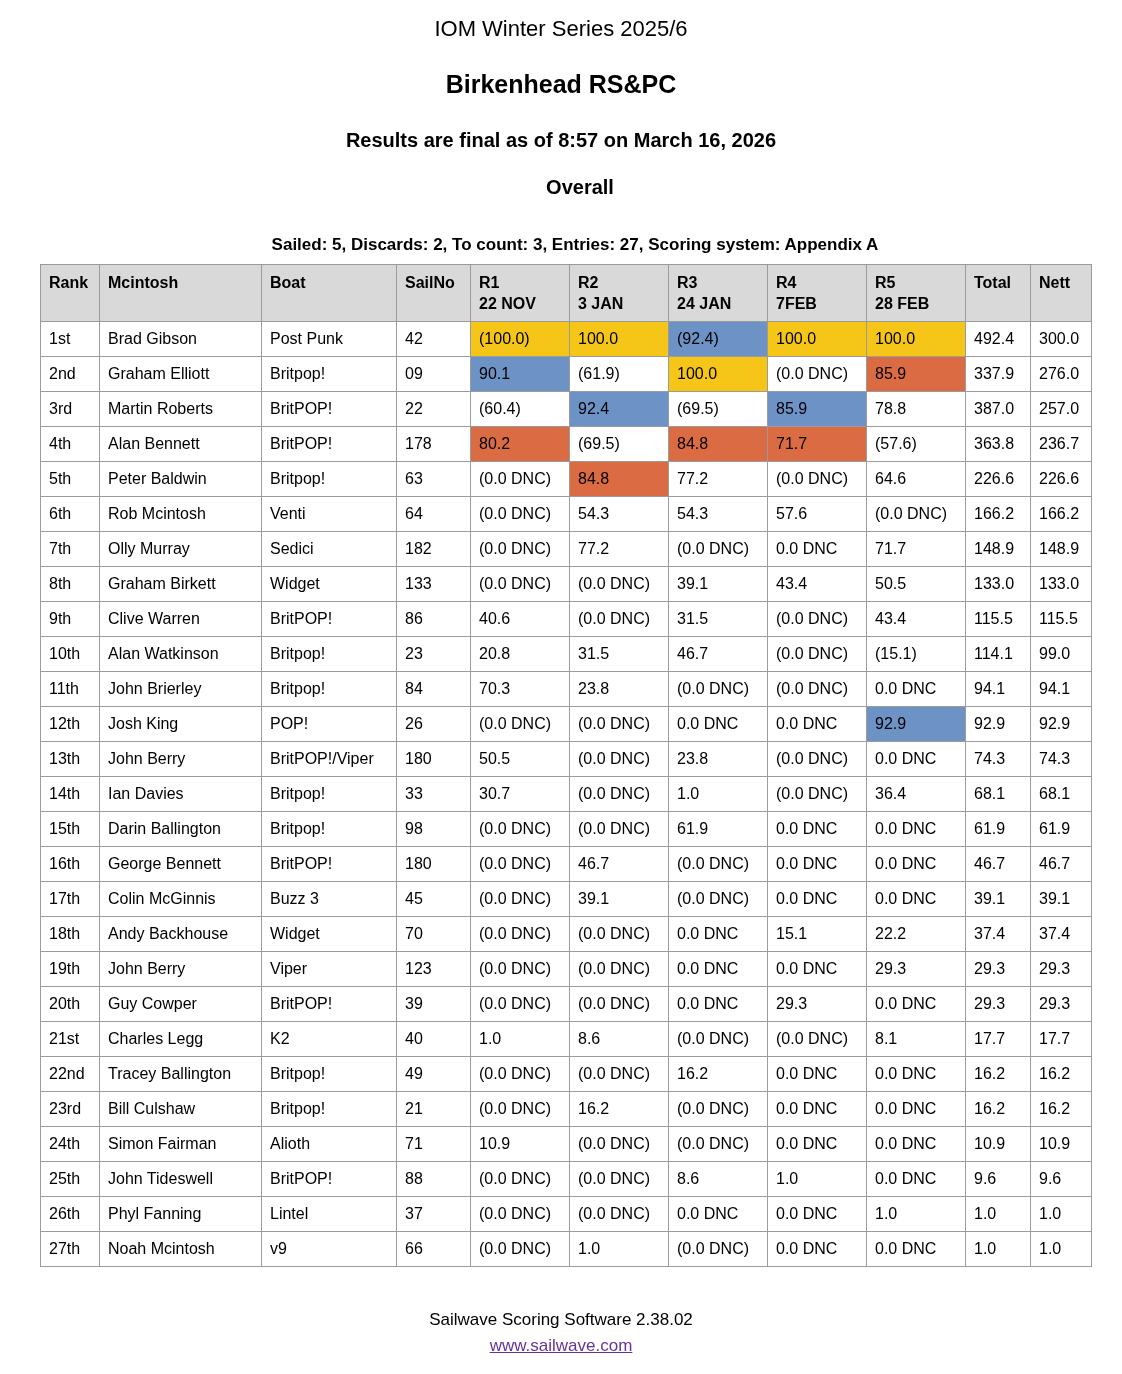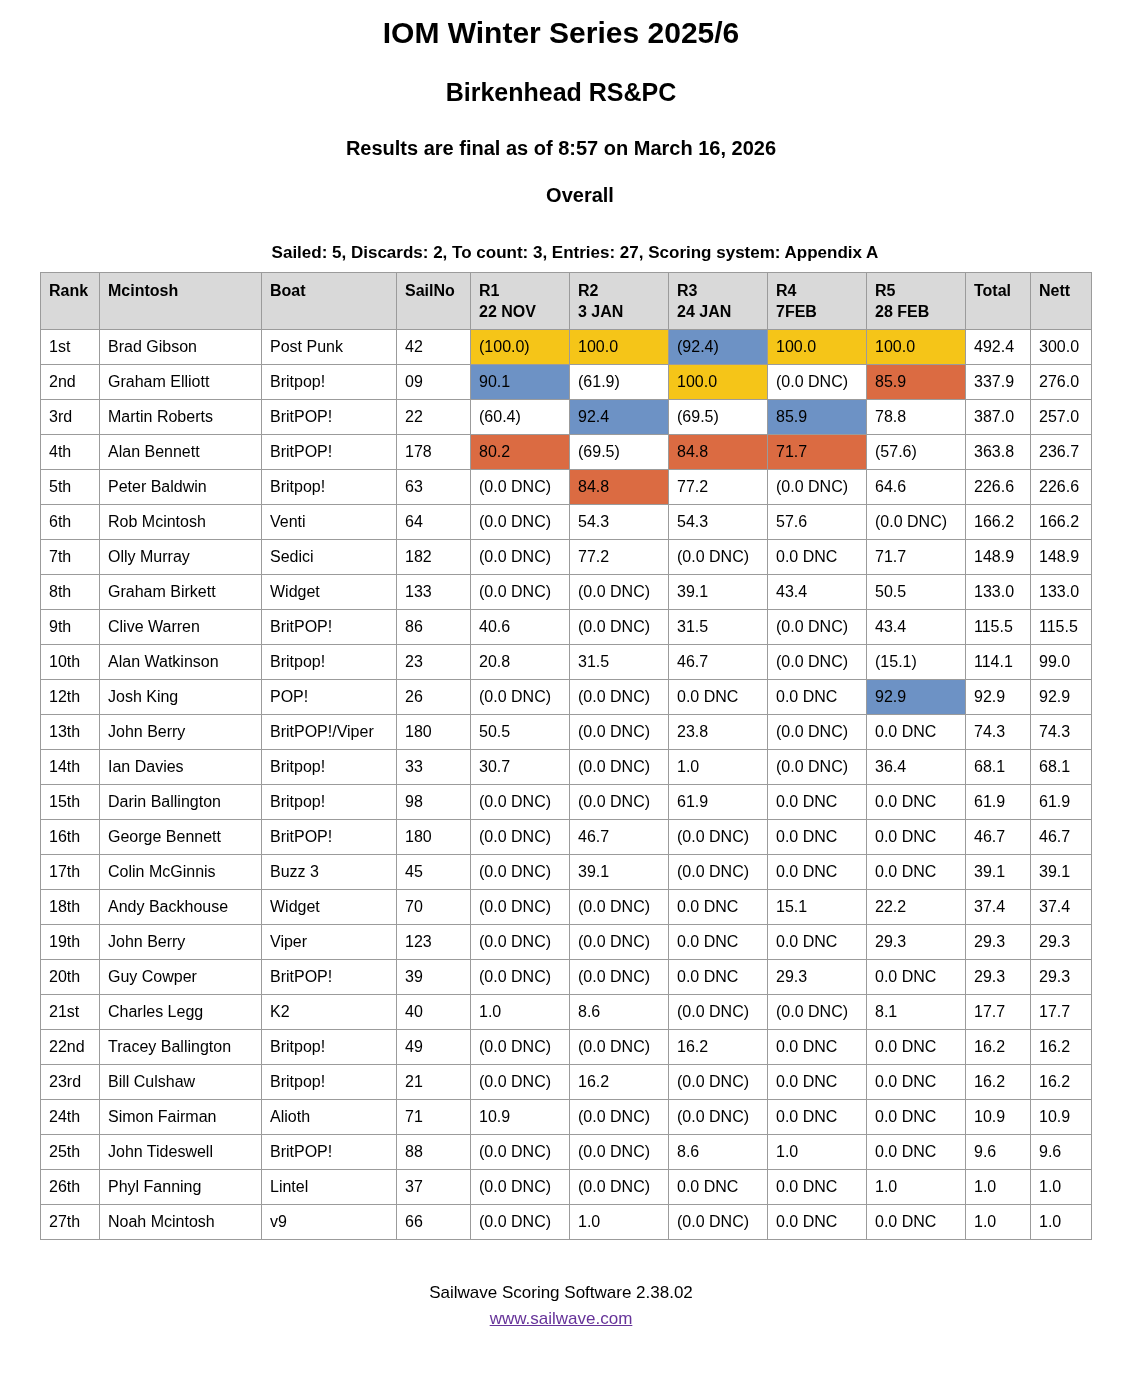--- a/index.html
+++ b/index.html
@@ -13,22 +13,22 @@
   *{box-sizing:border-box;}
   html,body{margin:0;padding:0;}
   body{
     width:1122px;
     min-height:1374px;
     background:#ffffff;
     color:#000000;
     font-family:"Liberation Sans","DejaVu Sans",sans-serif;
   }
   .page-title{
-    font-size:30px;
-    font-weight:bold;
+    font-size:22px;
+    font-weight:normal;
     text-align:center;
     margin:16px 0 0;
   }
   .club-title{
     font-size:25px;
     font-weight:bold;
     text-align:center;
     margin:28px 4px 0;
   }
   .status-line{
@@ -295,20 +295,33 @@
           <td>23</td>
           <td>20.8</td>
           <td>31.5</td>
           <td>46.7</td>
           <td>(0.0 DNC)</td>
           <td>(15.1)</td>
           <td>114.1</td>
           <td>99.0</td>
         </tr>
         <tr>
+          <td>11th</td>
+          <td>John Brierley</td>
+          <td>Britpop!</td>
+          <td>84</td>
+          <td>70.3</td>
+          <td>23.8</td>
+          <td>(0.0 DNC)</td>
+          <td>(0.0 DNC)</td>
+          <td>0.0 DNC</td>
+          <td>94.1</td>
+          <td>94.1</td>
+        </tr>
+        <tr>
           <td>12th</td>
           <td>Josh King</td>
           <td>POP!</td>
           <td>26</td>
           <td>(0.0 DNC)</td>
           <td>(0.0 DNC)</td>
           <td>0.0 DNC</td>
           <td>0.0 DNC</td>
           <td class="hl-second">92.9</td>
           <td>92.9</td>

